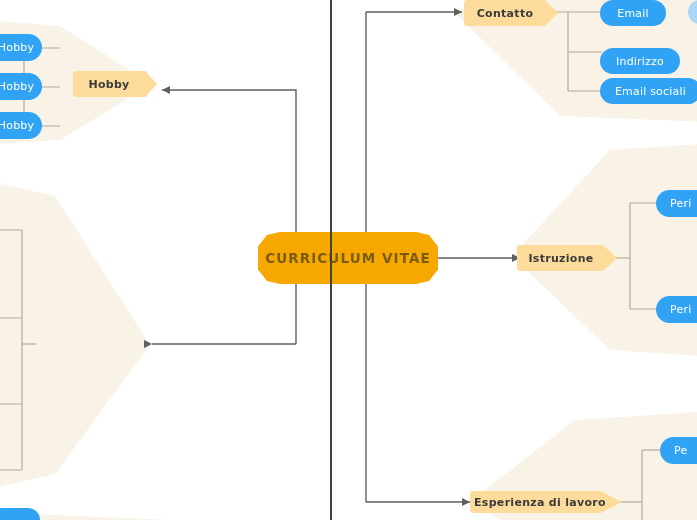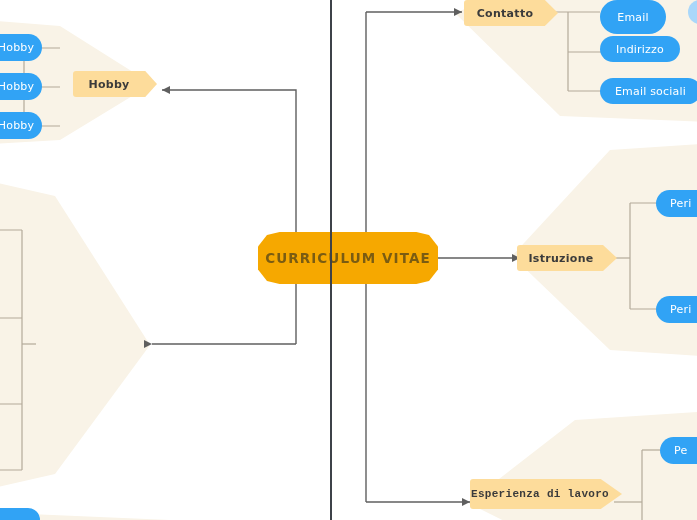--- a/index.html
+++ b/index.html
@@ -125,38 +125,38 @@
 
 
     <div class="node branch right-point" style="left:517px;top:245px;width:100px;height:26px;">
       <span>Istruzione</span>
     </div>
 
     <div class="node branch right-point" style="left:464px;top:0px;width:94px;height:26px;">
       <span>Contatto</span>
     </div>
 
-    <div class="node branch right-point" style="left:470px;top:479px;width:152px;height:30px;font-family:Liberation Mono, monospace;">
+    <div class="node branch right-point" style="left:470px;top:491px;width:152px;height:22px;">
       <span>Esperienza di lavoro</span>
     </div>
 
     <div class="node leaf" style="left:-28px;top:34px;width:70px;height:27px;padding-left:18px;">
       <span>Hobby</span>
     </div>
     <div class="node leaf" style="left:-28px;top:73px;width:70px;height:27px;padding-left:18px;">
       <span>Hobby</span>
     </div>
     <div class="node leaf" style="left:-28px;top:112px;width:70px;height:27px;padding-left:18px;">
       <span>Hobby</span>
     </div>
 
-    <div class="node leaf" style="left:600px;top:0px;width:66px;height:34px;text-align:center;">
+    <div class="node leaf" style="left:600px;top:0px;width:66px;height:26px;text-align:center;">
       <span>Email</span>
     </div>
-    <div class="node leaf" style="left:600px;top:36px;width:80px;height:26px;">
+    <div class="node leaf" style="left:600px;top:48px;width:80px;height:26px;">
       <span>Indirizzo</span>
     </div>
     <div class="node leaf" style="left:600px;top:78px;width:101px;height:26px;">
       <span>Email sociali</span>
     </div>
     <div class="node leaf pale" style="left:688px;top:0px;width:30px;height:24px;">
       <span></span>
     </div>
 
     <div class="node leaf" style="left:656px;top:190px;width:72px;height:27px;justify-content:flex-start;padding-left:14px;">

